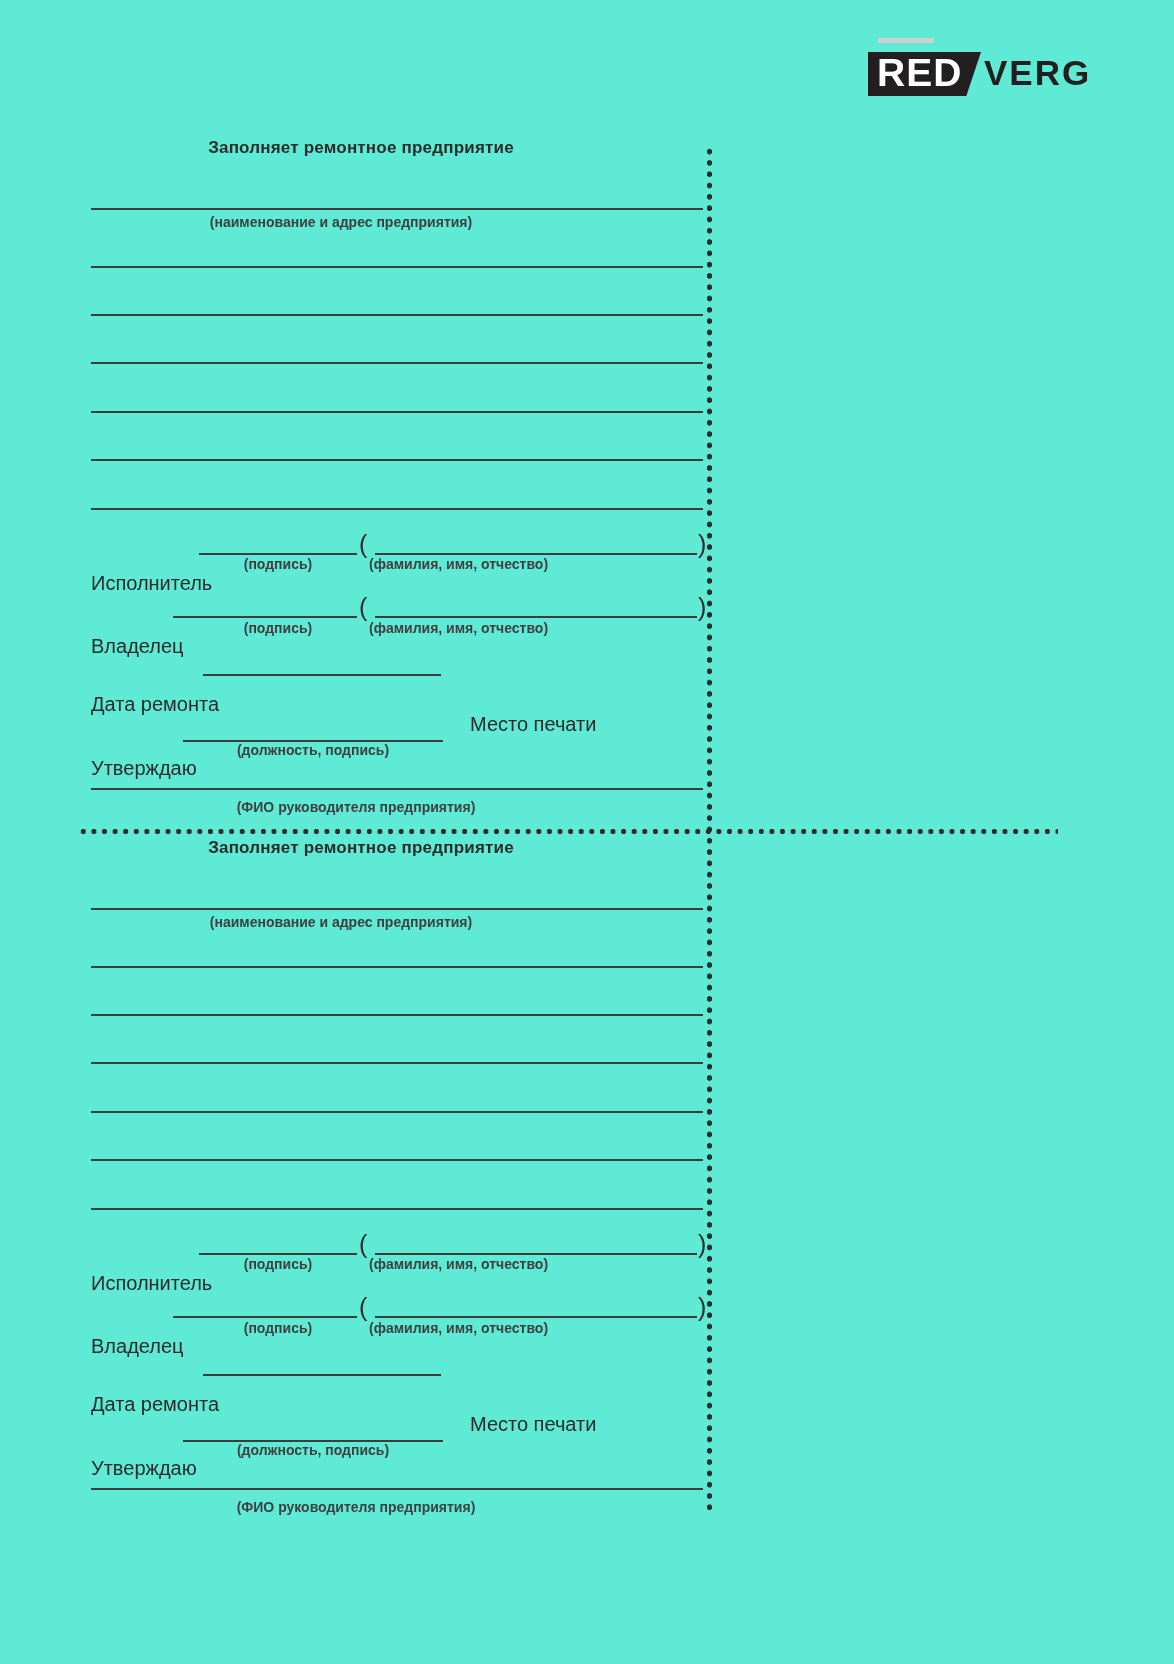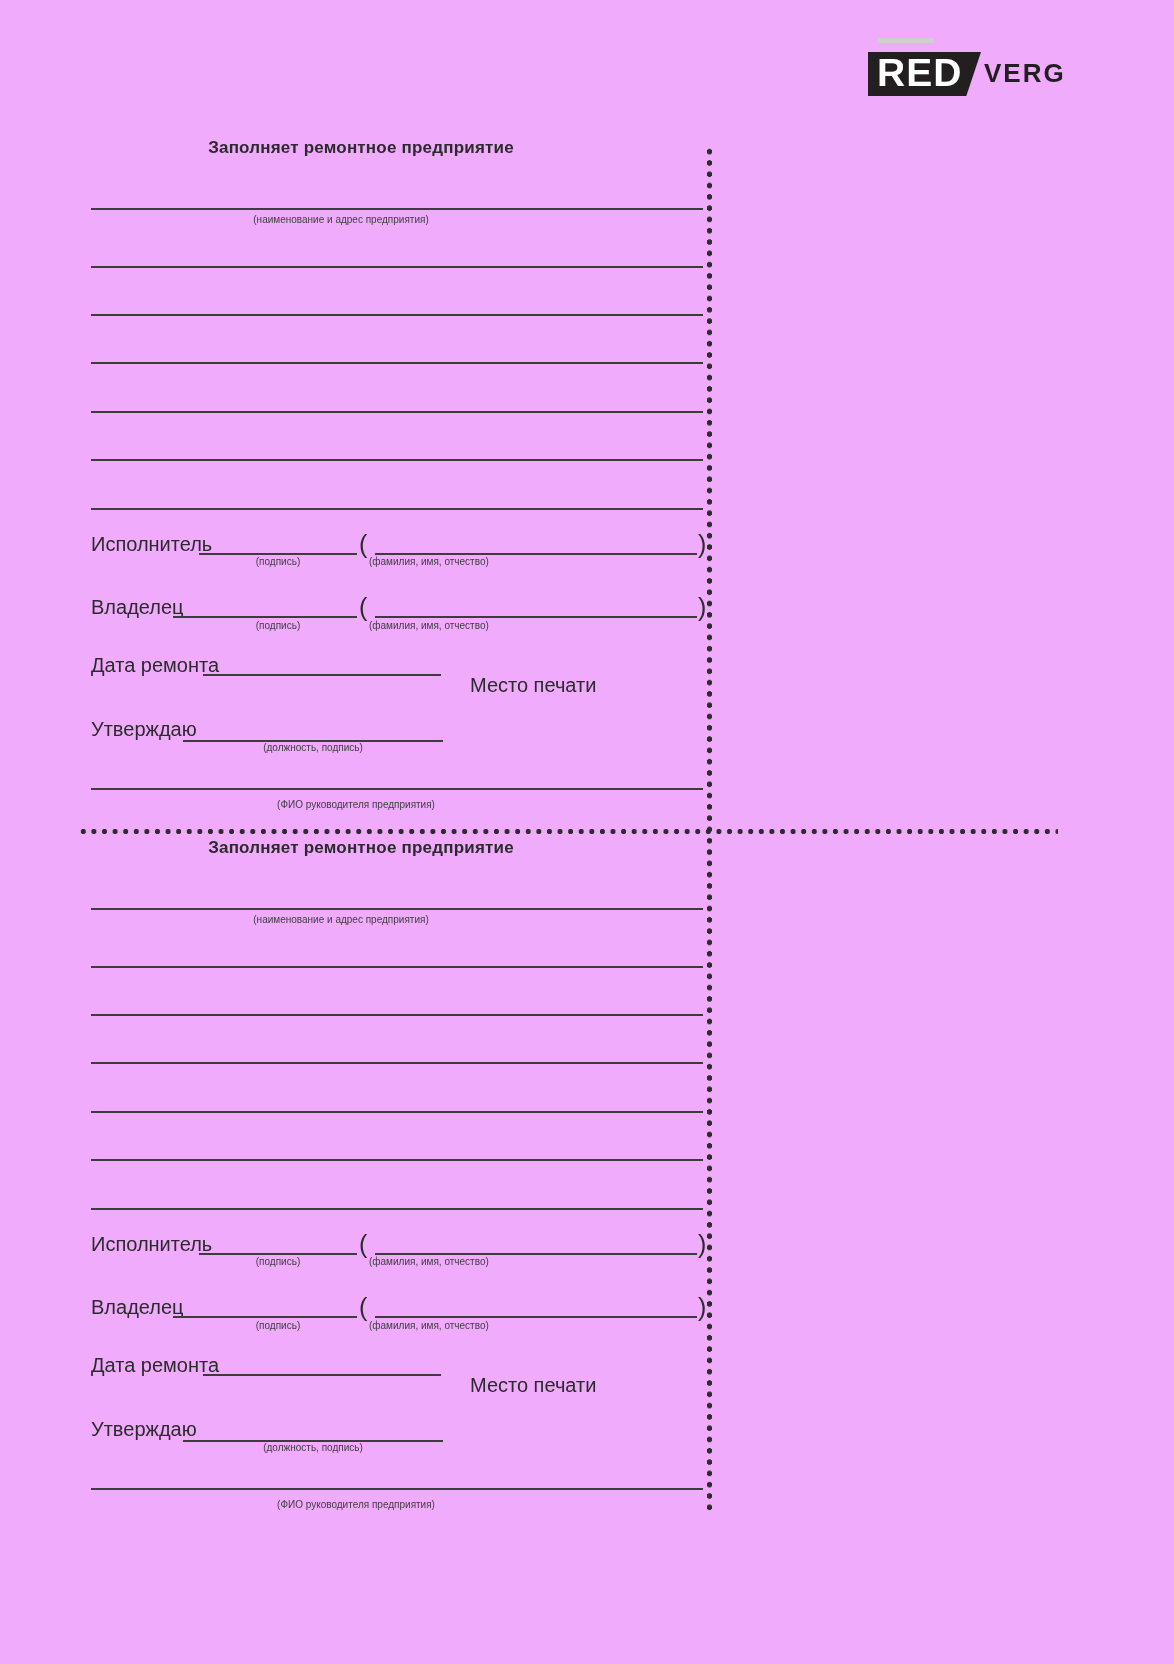--- a/index.html
+++ b/index.html
@@ -1,55 +1,55 @@
 <!DOCTYPE html>
 <html><head>
 <meta charset="utf-8">
 <style>
   html,body { margin:0; padding:0; background:#ffffff; }
   .page {
     position:relative;
     width:1174px; height:1664px;
-    background:#f0abfc;
+    background:#5eead4;
     font-family:"Liberation Sans", sans-serif;
     color:#2b2b2b;
     overflow:hidden;
   }
 
   
   .logo { position:absolute; top:52px; left:868px; height:44px; }
   .logo-artifact { position:absolute; top:38px; left:878px; width:56px; height:5px; background:#cfcfcf; }
   .logo-box {
     position:absolute; top:0; left:0; width:113px; height:44px;
     background:#231f20;
     clip-path:polygon(0 0, 100% 0, 87% 100%, 0 100%);
     color:#ffffff; font-size:39px; font-weight:bold;
     line-height:42px; padding-left:9px; box-sizing:border-box;
     letter-spacing:1px;
   }
   .logo-verg {
     position:absolute; top:0; left:116px; height:44px;
-    color:#231f20; font-size:26px; font-weight:bold;
+    color:#231f20; font-size:35px; font-weight:bold;
     line-height:42px; letter-spacing:2px; white-space:nowrap;
   }
 
   
   .sec { position:absolute; left:3px; width:1174px; height:820px; }
   .sec-1 { top:0; }
   .sec-2 { top:700px; }
   .ln { position:absolute; height:2px; background:#3c3c3c; }
 
   .form-title {
     position:absolute; top:138px; left:88px; width:540px;
     text-align:center; font-size:17px; font-weight:bold; color:#2b2b2b;
     letter-spacing:0.2px;
   }
-  .cap { position:absolute; font-size:10px; color:#3f3f3f; white-space:nowrap; }
+  .cap { position:absolute; font-size:14px; color:#3f3f3f; white-space:nowrap;font-weight:bold; }
   .cap-center { text-align:center; }
-  .lbl { position:absolute; font-size:20px; color:#2b2b2b; white-space:nowrap; }
+  .lbl { position:absolute; font-size:20px; color:#2b2b2b; white-space:nowrap;margin-top:39px; }
   .paren { position:absolute; font-size:25px; line-height:1; color:#2b2b2b; }
 
   
   .company-line   { top:208px; left:88px; width:612px; }
   .company-cap    { top:214px; left:88px; width:500px; }
   .bl-1 { top:266px; left:88px; width:612px; }
   .bl-2 { top:314px; left:88px; width:612px; }
   .bl-3 { top:362px; left:88px; width:612px; }
   .bl-4 { top:411px; left:88px; width:612px; }
   .bl-5 { top:459px; left:88px; width:612px; }

